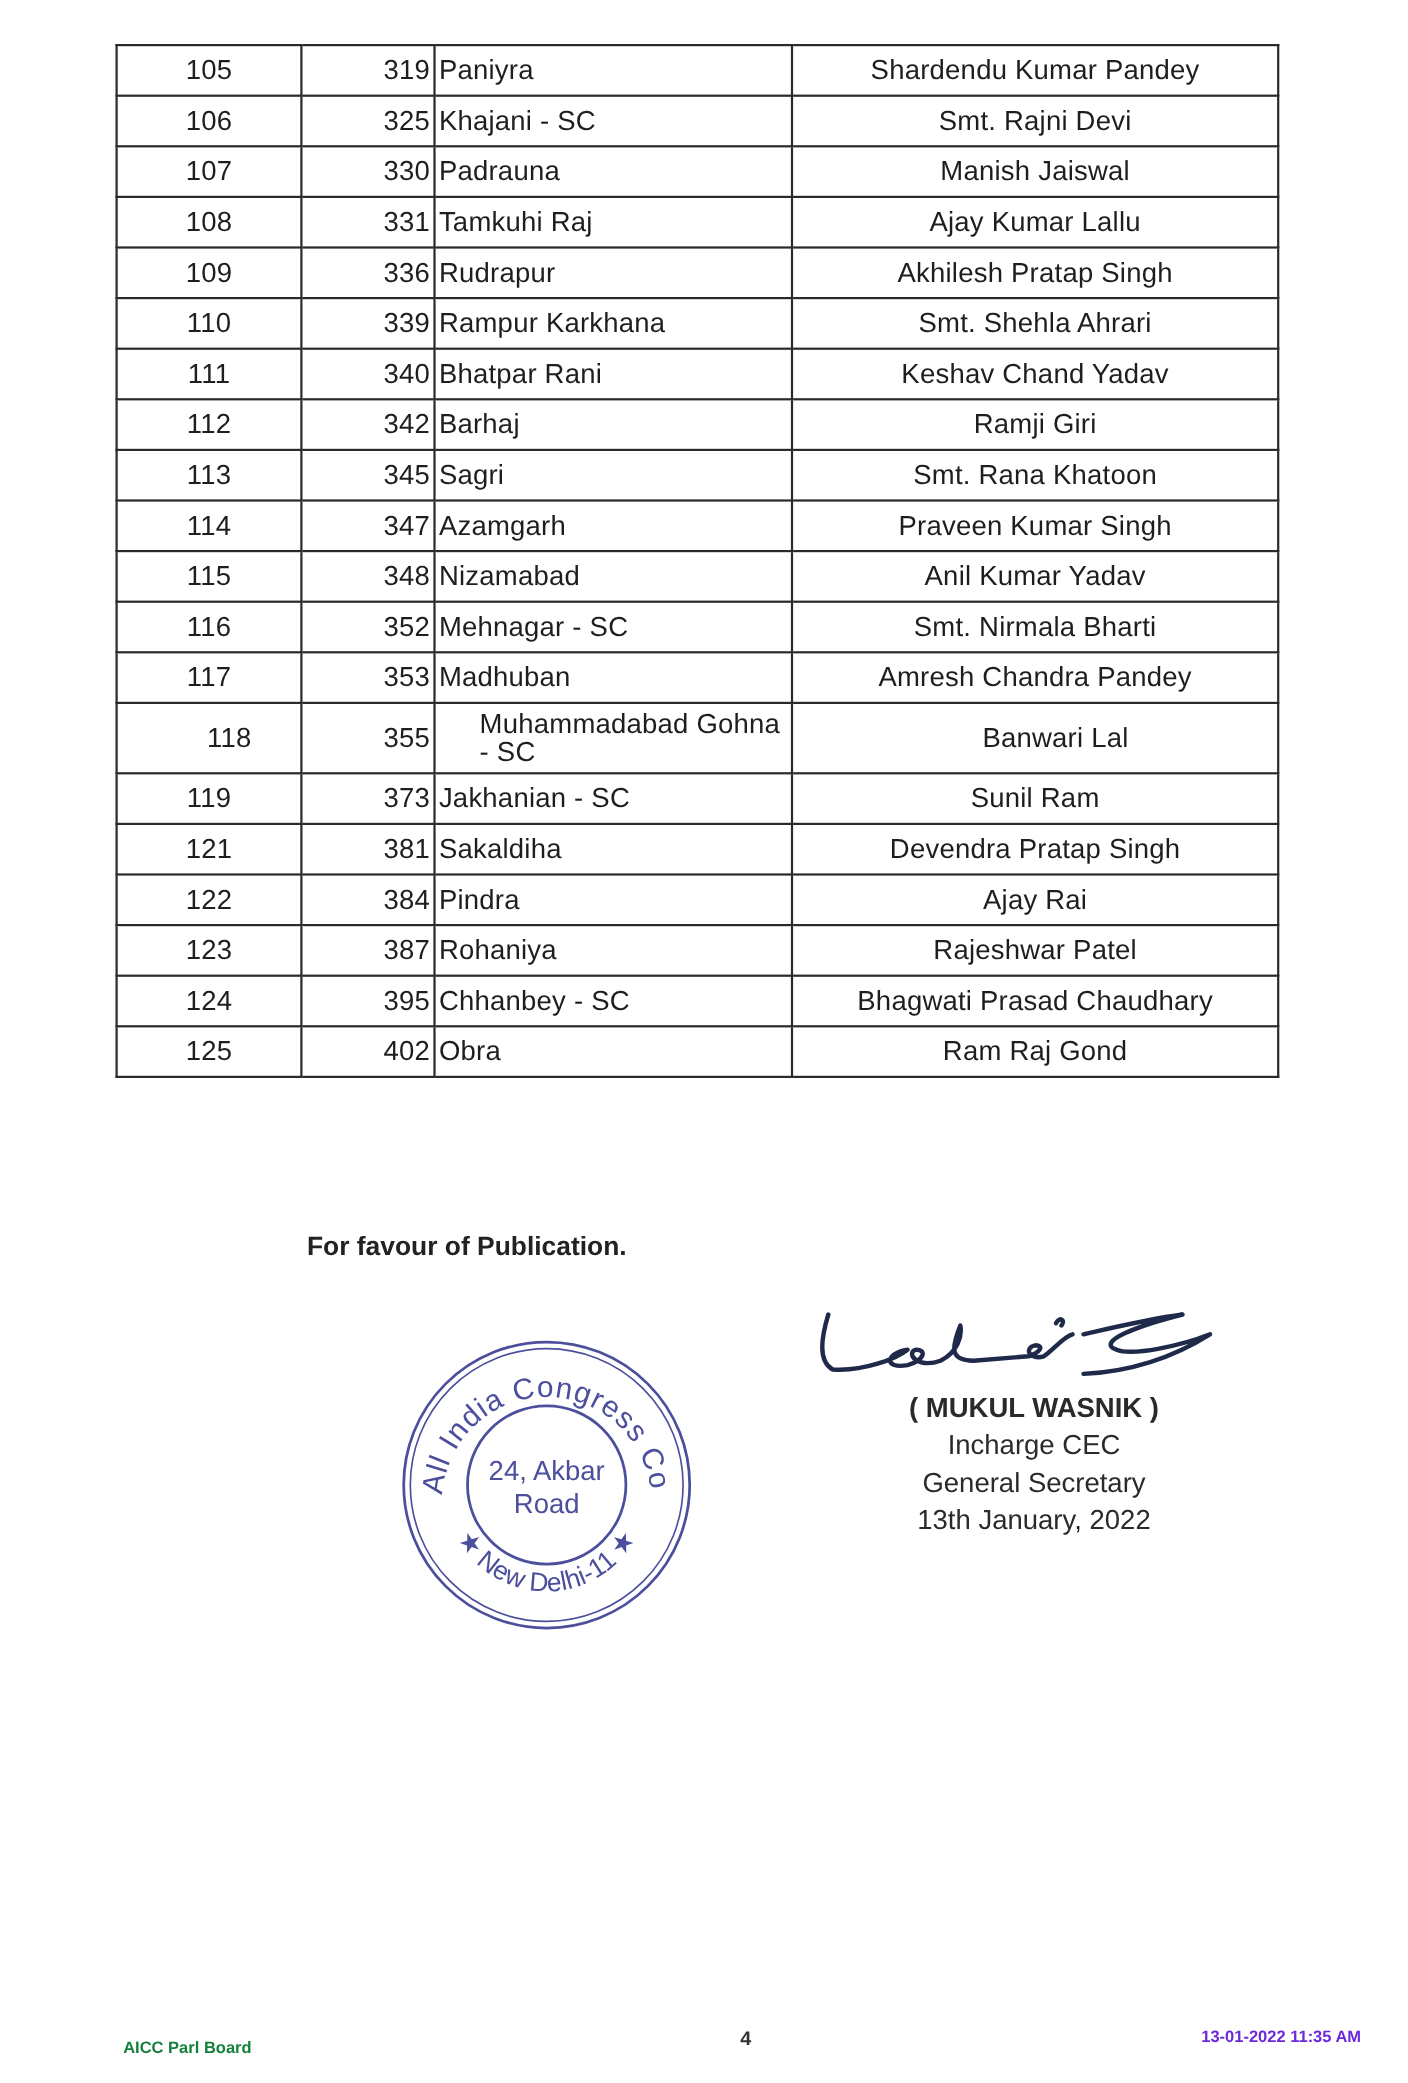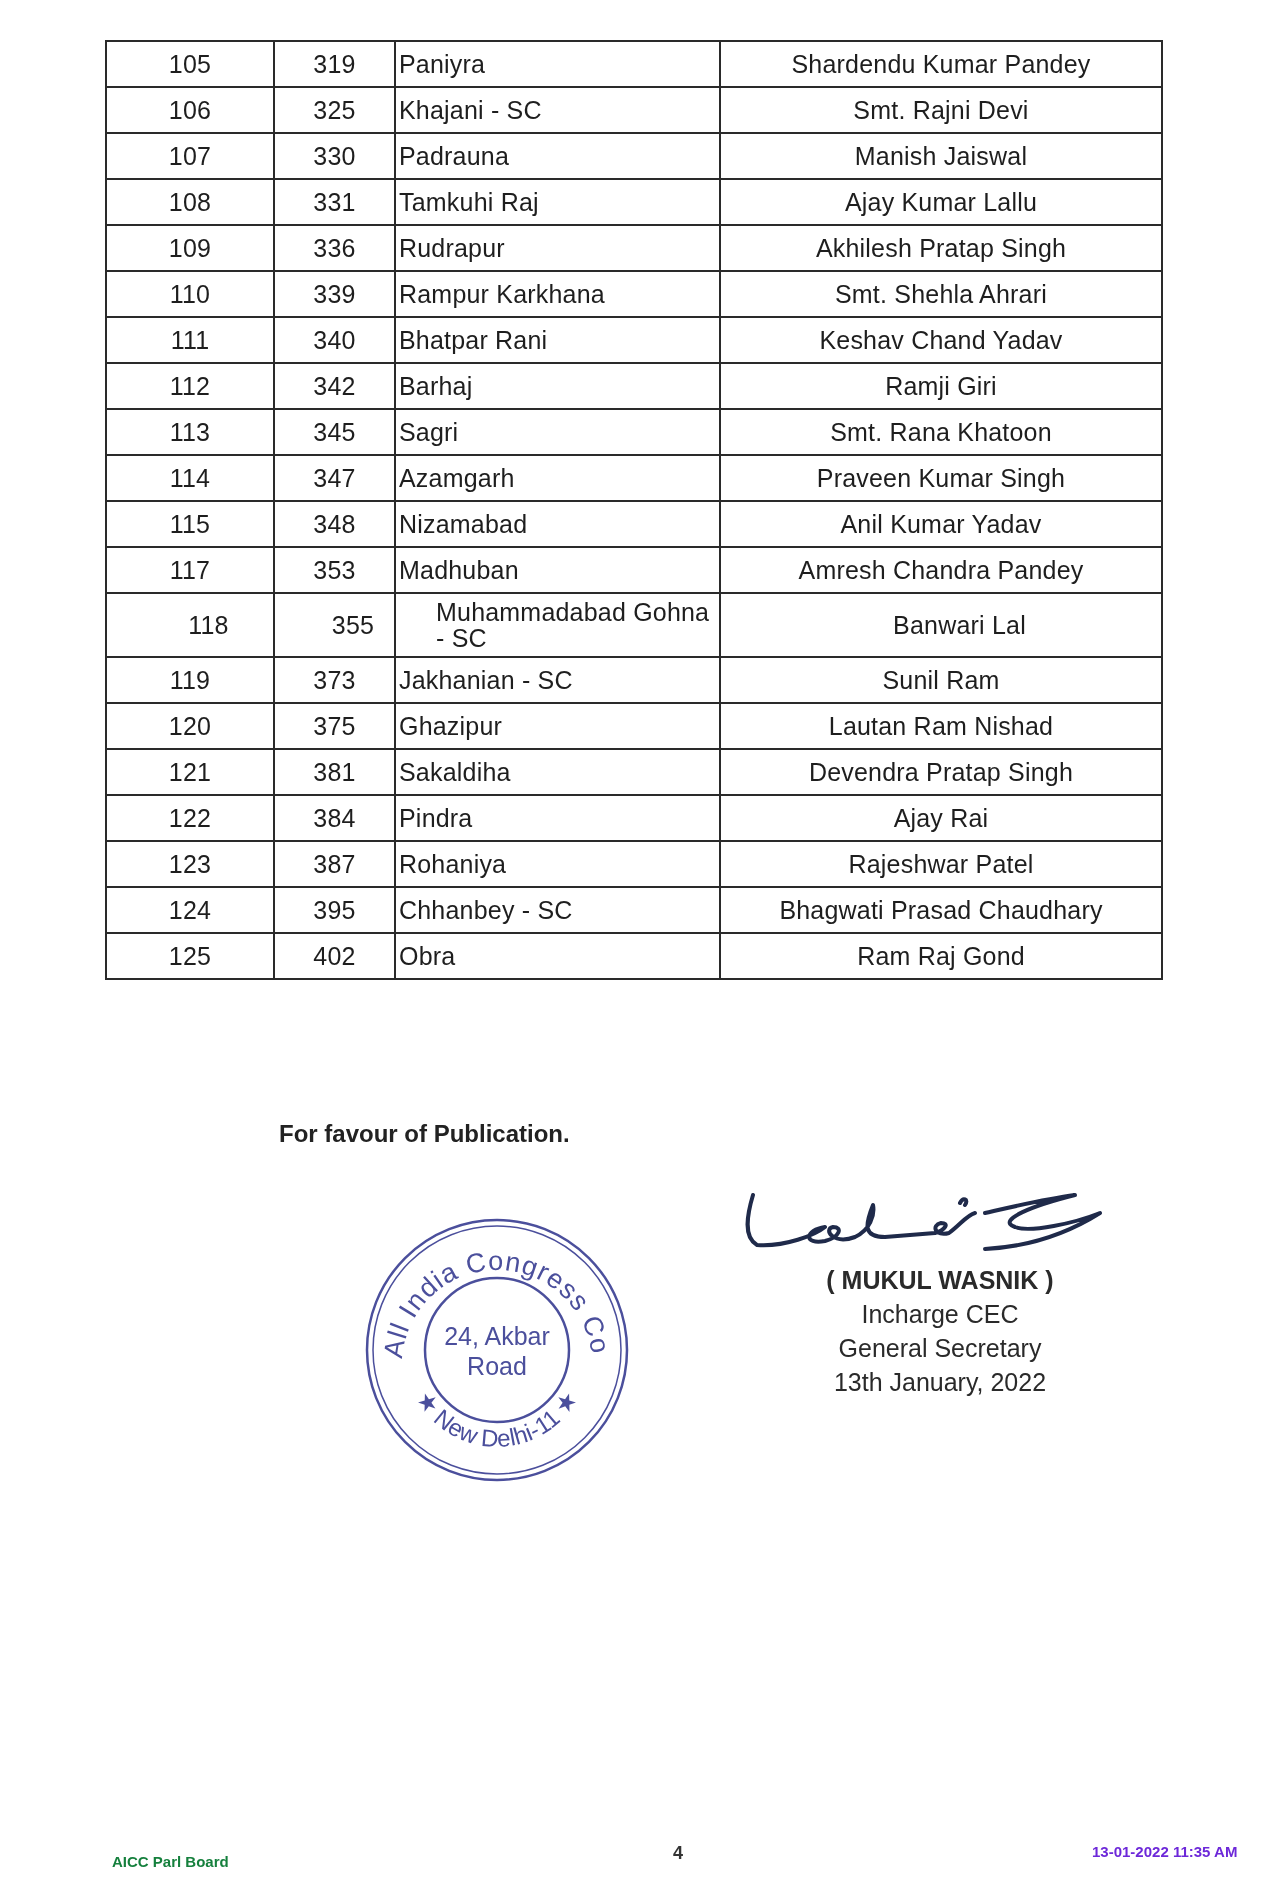--- a/index.html
+++ b/index.html
@@ -11,21 +11,21 @@
     position: absolute; left: 105px; top: 40px; width: 1058px;
     border-collapse: collapse; table-layout: fixed; border-radius: 12px;
   }
   .table td {
     border: 2px solid #2a2a2a; height: 44px; padding: 0 3px;
     font-size: 25px; line-height: 26px; vertical-align: middle;
     letter-spacing: 0.2px;
   }
   .table tr.tall td { height: 62px; padding-left: 40px; }
   .c-sn { width: 160px; text-align: center; font-size: 21px; }
-  .c-ac { width: 113px; text-align: center; }
+  .c-ac { width: 113px; text-align: right; }
   .c-con { width: 317px; text-align: left; }
   .c-cand { text-align: center; }
   .pub {
     position: absolute; left: 279px; top: 1120px; font-size: 24px; font-weight: bold;
     color: #222;
   }
   .stamp { position: absolute; left: 362px; top: 1215px; width: 270px; height: 270px; }
   .signature { position: absolute; left: 745px; top: 1175px; width: 370px; height: 80px; }
   .sig-block {
     position: absolute; left: 790px; top: 1243px; width: 300px; text-align: center;
@@ -101,42 +101,42 @@
         <td class="c-con">Azamgarh</td>
         <td class="c-cand">Praveen Kumar Singh</td>
       </tr>
       <tr>
         <td class="c-sn">115</td>
         <td class="c-ac">348</td>
         <td class="c-con">Nizamabad</td>
         <td class="c-cand">Anil Kumar Yadav</td>
       </tr>
       <tr>
+        <td class="c-sn">116</td>
+        <td class="c-ac">352</td>
+        <td class="c-con">Mehnagar - SC</td>
+        <td class="c-cand">Smt. Nirmala Bharti</td>
+      </tr>
+      <tr>
         <td class="c-sn">117</td>
         <td class="c-ac">353</td>
         <td class="c-con">Madhuban</td>
         <td class="c-cand">Amresh Chandra Pandey</td>
       </tr>
       <tr class="tall">
         <td class="c-sn">118</td>
         <td class="c-ac">355</td>
         <td class="c-con">Muhammadabad Gohna - SC</td>
         <td class="c-cand">Banwari Lal</td>
       </tr>
       <tr>
         <td class="c-sn">119</td>
         <td class="c-ac">373</td>
         <td class="c-con">Jakhanian - SC</td>
         <td class="c-cand">Sunil Ram</td>
-      </tr>
-      <tr>
-        <td class="c-sn">120</td>
-        <td class="c-ac">375</td>
-        <td class="c-con">Ghazipur</td>
-        <td class="c-cand">Lautan Ram Nishad</td>
       </tr>
       <tr>
         <td class="c-sn">121</td>
         <td class="c-ac">381</td>
         <td class="c-con">Sakaldiha</td>
         <td class="c-cand">Devendra Pratap Singh</td>
       </tr>
       <tr>
         <td class="c-sn">122</td>
         <td class="c-ac">384</td>

